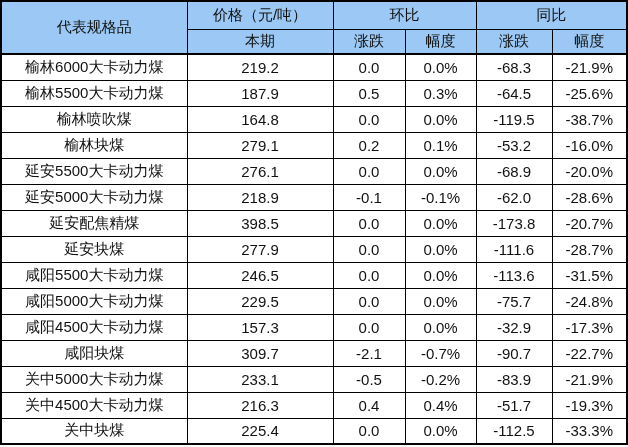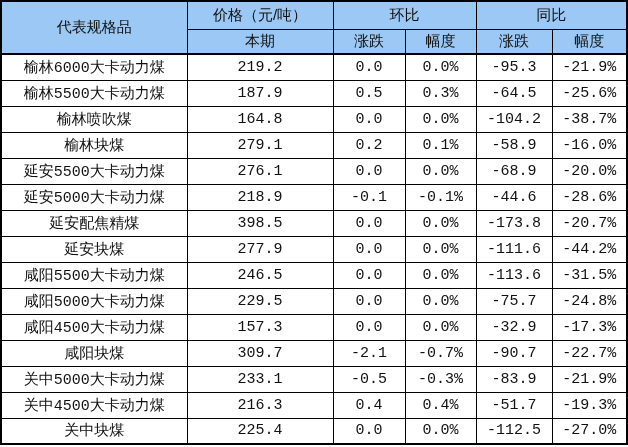--- a/index.html
+++ b/index.html
@@ -34,21 +34,21 @@
   }
   table.price-table thead th {
     background: var(--header-bg, #9BC8F4);
     font-weight: normal;
   }
   table.price-table thead {
     border-bottom: 2px solid var(--border-color, #000000);
   }
   tr.hdr-row-1 { height: 28px; }
   tr.hdr-row-2 { height: 25px; }
-  table.price-table tbody tr { height: 26px; background: var(--row-bg, #ffffff); font-family: Liberation Mono, monospace; }
+  table.price-table tbody tr { height: 26px; background: var(--row-bg, #ffffff); }
 </style>
 </head>
 <body>
 
 <div class="table-wrap">
   <table class="price-table">
     <colgroup>
       <col style="width:186px">
       <col style="width:146px">
       <col style="width:72px">
@@ -70,78 +70,78 @@
         <th>涨跌</th>
         <th>幅度</th>
       </tr>
     </thead>
     <tbody>
         <tr>
           <td>榆林6000大卡动力煤</td>
           <td>219.2</td>
           <td>0.0</td>
           <td>0.0%</td>
-          <td>-95.3</td>
+          <td>-68.3</td>
           <td>-21.9%</td>
         </tr>
         <tr>
           <td>榆林5500大卡动力煤</td>
           <td>187.9</td>
           <td>0.5</td>
           <td>0.3%</td>
           <td>-64.5</td>
           <td>-25.6%</td>
         </tr>
         <tr>
           <td>榆林喷吹煤</td>
           <td>164.8</td>
           <td>0.0</td>
           <td>0.0%</td>
-          <td>-104.2</td>
+          <td>-119.5</td>
           <td>-38.7%</td>
         </tr>
         <tr>
           <td>榆林块煤</td>
           <td>279.1</td>
           <td>0.2</td>
           <td>0.1%</td>
-          <td>-58.9</td>
+          <td>-53.2</td>
           <td>-16.0%</td>
         </tr>
         <tr>
           <td>延安5500大卡动力煤</td>
           <td>276.1</td>
           <td>0.0</td>
           <td>0.0%</td>
           <td>-68.9</td>
           <td>-20.0%</td>
         </tr>
         <tr>
           <td>延安5000大卡动力煤</td>
           <td>218.9</td>
           <td>-0.1</td>
           <td>-0.1%</td>
-          <td>-44.6</td>
+          <td>-62.0</td>
           <td>-28.6%</td>
         </tr>
         <tr>
           <td>延安配焦精煤</td>
           <td>398.5</td>
           <td>0.0</td>
           <td>0.0%</td>
           <td>-173.8</td>
           <td>-20.7%</td>
         </tr>
         <tr>
           <td>延安块煤</td>
           <td>277.9</td>
           <td>0.0</td>
           <td>0.0%</td>
           <td>-111.6</td>
-          <td>-44.2%</td>
+          <td>-28.7%</td>
         </tr>
         <tr>
           <td>咸阳5500大卡动力煤</td>
           <td>246.5</td>
           <td>0.0</td>
           <td>0.0%</td>
           <td>-113.6</td>
           <td>-31.5%</td>
         </tr>
         <tr>
@@ -165,35 +165,35 @@
           <td>309.7</td>
           <td>-2.1</td>
           <td>-0.7%</td>
           <td>-90.7</td>
           <td>-22.7%</td>
         </tr>
         <tr>
           <td>关中5000大卡动力煤</td>
           <td>233.1</td>
           <td>-0.5</td>
-          <td>-0.3%</td>
+          <td>-0.2%</td>
           <td>-83.9</td>
           <td>-21.9%</td>
         </tr>
         <tr>
           <td>关中4500大卡动力煤</td>
           <td>216.3</td>
           <td>0.4</td>
           <td>0.4%</td>
           <td>-51.7</td>
           <td>-19.3%</td>
         </tr>
         <tr>
           <td>关中块煤</td>
           <td>225.4</td>
           <td>0.0</td>
           <td>0.0%</td>
           <td>-112.5</td>
-          <td>-27.0%</td>
+          <td>-33.3%</td>
         </tr>
       </tbody>
   </table>
 </div>
 
 </body></html>

